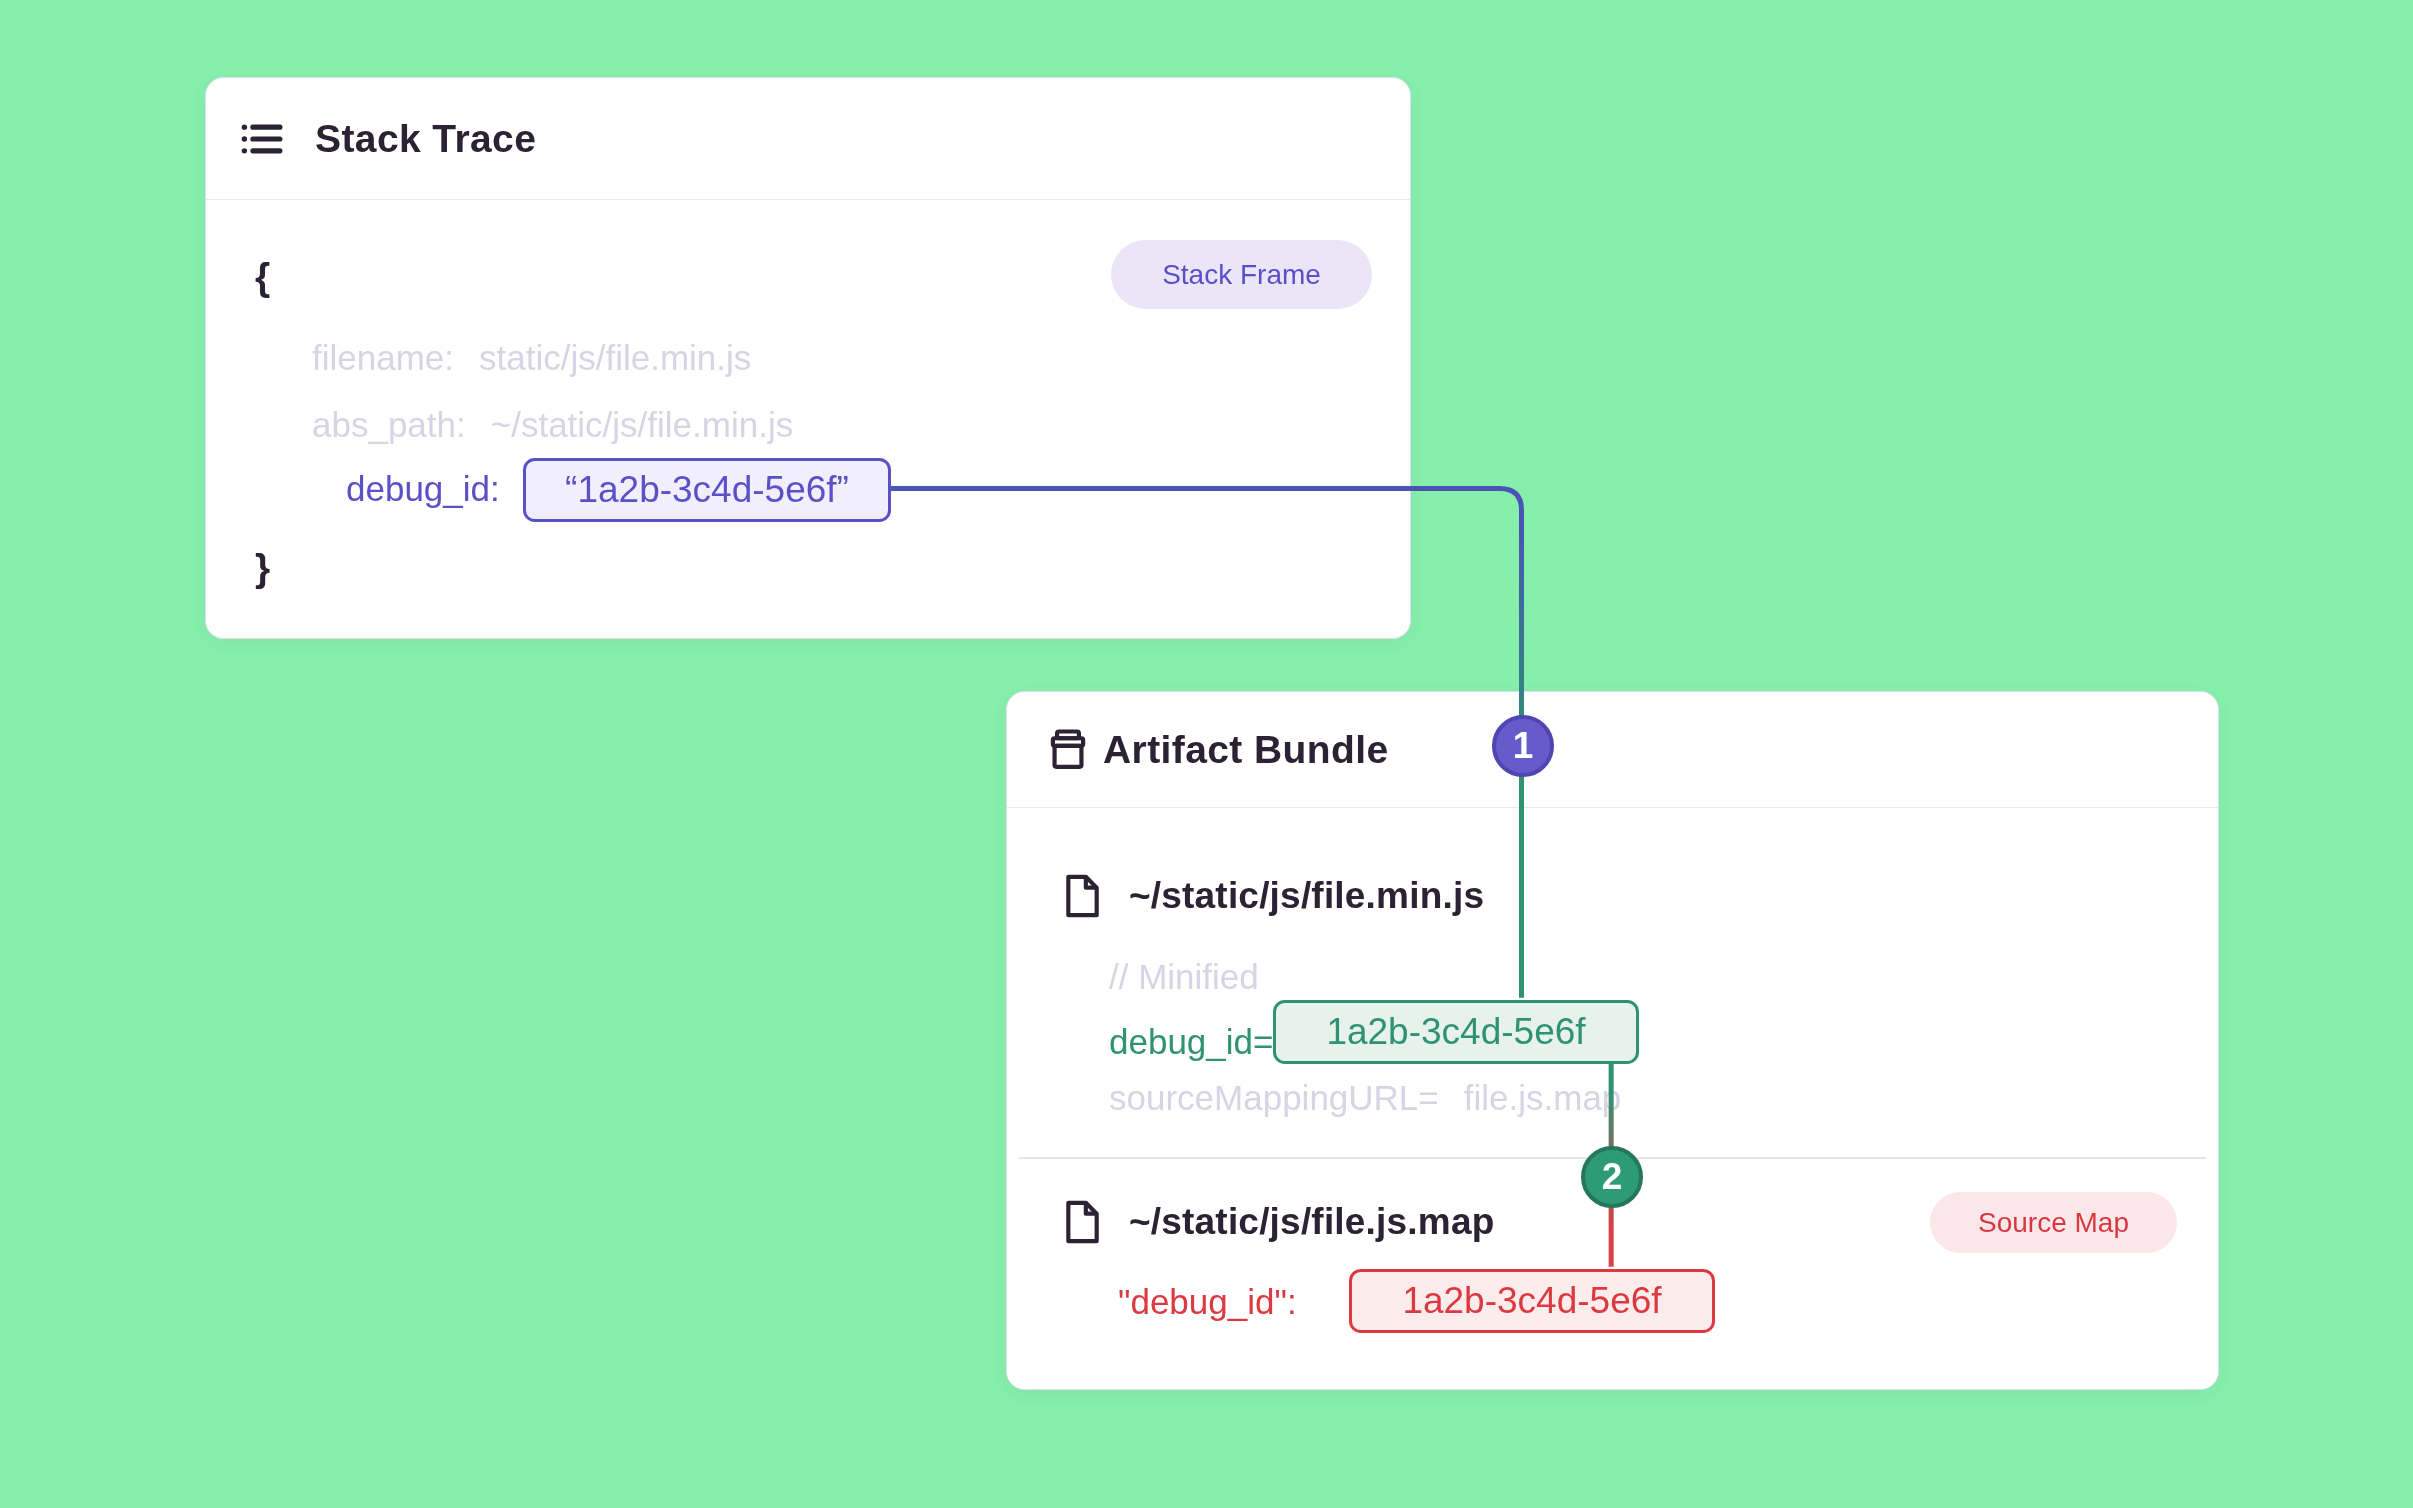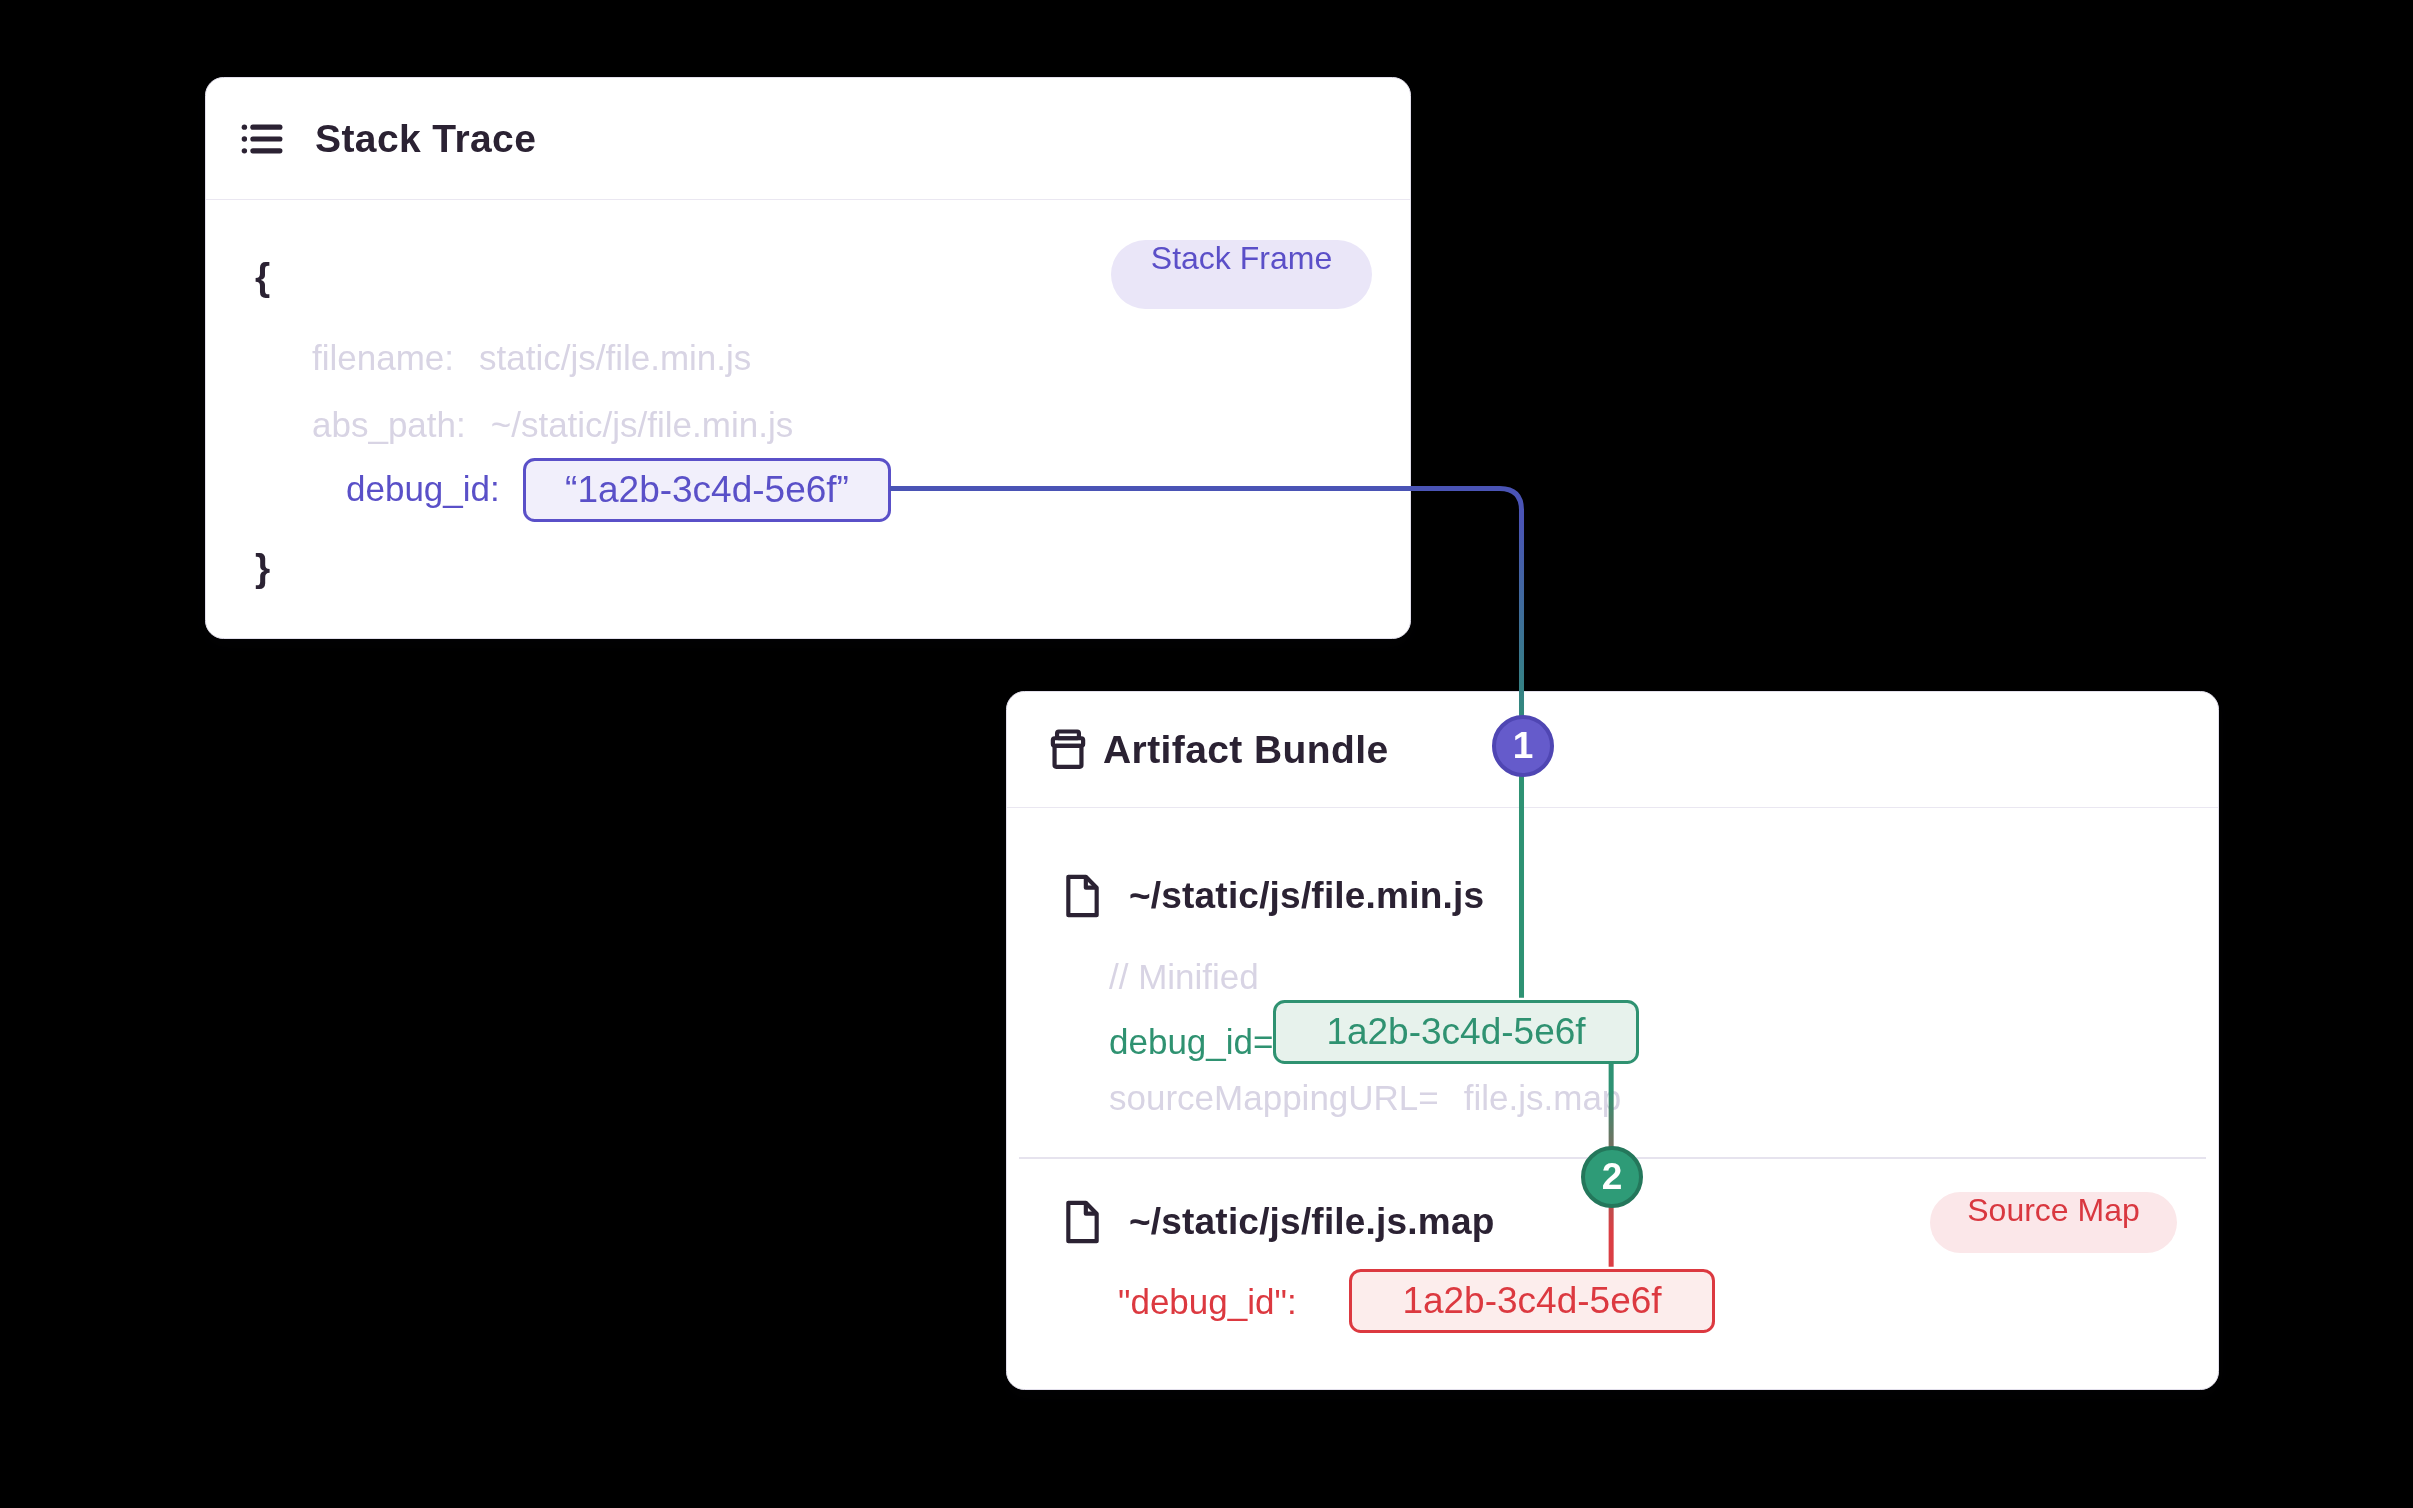--- a/index.html
+++ b/index.html
@@ -1,36 +1,36 @@
 <!DOCTYPE html>
 <html style="font-size:13.4px"><head>
 <meta charset="utf-8">
 <style>
   html,body{margin:0;padding:0;}
   body{background:#f4f3f6;font-family:"Liberation Sans",sans-serif;}
-  #canvas{position:relative;width:2413px;height:1508px;background:#000000;overflow:hidden;}
+  #canvas{position:relative;width:2413px;height:1508px;background:#86efac;overflow:hidden;}
 
   .card{position:absolute;background:#ffffff;border:1.7px solid #e2dfeb;border-radius:18.4px;
         box-shadow:0 5px 18.4px rgba(60,50,90,0.05);}
   .card-header{display:flex;align-items:center;border-bottom:1.7px solid #eae7f1;box-sizing:border-box;}
   .card-title{font-size:39px;font-weight:700;color:#2b2233;letter-spacing:0.4px;}
 
   
   #stack-card{left:205px;top:77px;width:1204px;height:560px;}
   #stack-card .card-header{height:122px;padding-left:35px;gap:30px;}
   .code-line{position:absolute;white-space:pre;font-size:35px;color:#d8d4e4;transform:translateY(-50%);}
   .brace{font-size:39px;font-weight:700;color:#2b2233;}
   .muted-label{color:#d8d4e4;}
   .muted-value{color:#d8d4e4;margin-left:25px;}
   .id-box{position:absolute;box-sizing:border-box;display:flex;align-items:center;justify-content:center;
           border-radius:11.7px;font-size:37px;white-space:nowrap;}
   #st-debug-box{left:317px;top:380px;width:368px;height:64px;background:#f1effb;
                 border:3.4px solid #5a50c8;color:#5a50c8;}
-  .pill{position:absolute;display:flex;justify-content:center;
-        border-radius:837px;font-size:32px;white-space:nowrap;}
+  .pill{position:absolute;display:flex;align-items:center;justify-content:center;
+        border-radius:837px;font-size:28px;white-space:nowrap;}
   #stack-frame-badge{left:905px;top:162px;width:261px;height:69px;background:#eae6f8;color:#5b4fc8;}
 
   
   #bundle-card{left:1006px;top:691px;width:1211px;height:697px;}
   #bundle-card .card-header{height:116px;padding-left:40px;gap:14px;}
   .file-row-icon{position:absolute;left:56px;transform:translateY(-50%);}
   .file-name{position:absolute;left:122px;transform:translateY(-50%);font-size:37px;font-weight:700;
              color:#2b2233;white-space:pre;letter-spacing:0.2px;}
   #mb-debug-box{left:266px;top:308px;width:366px;height:64px;background:#e7f2ec;
                 border:3.4px solid #2f9271;color:#2f9271;}

